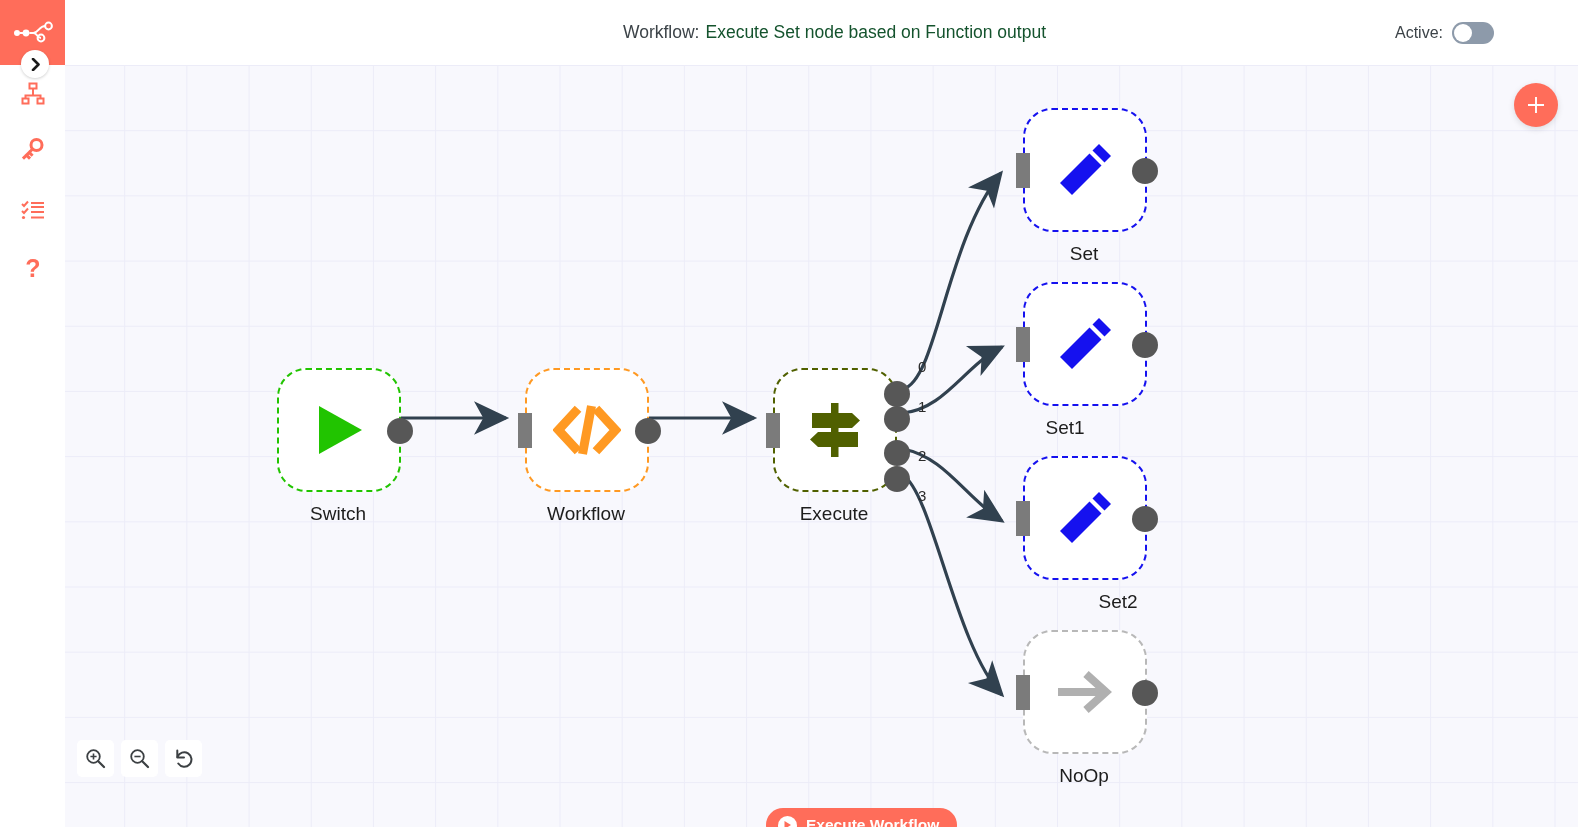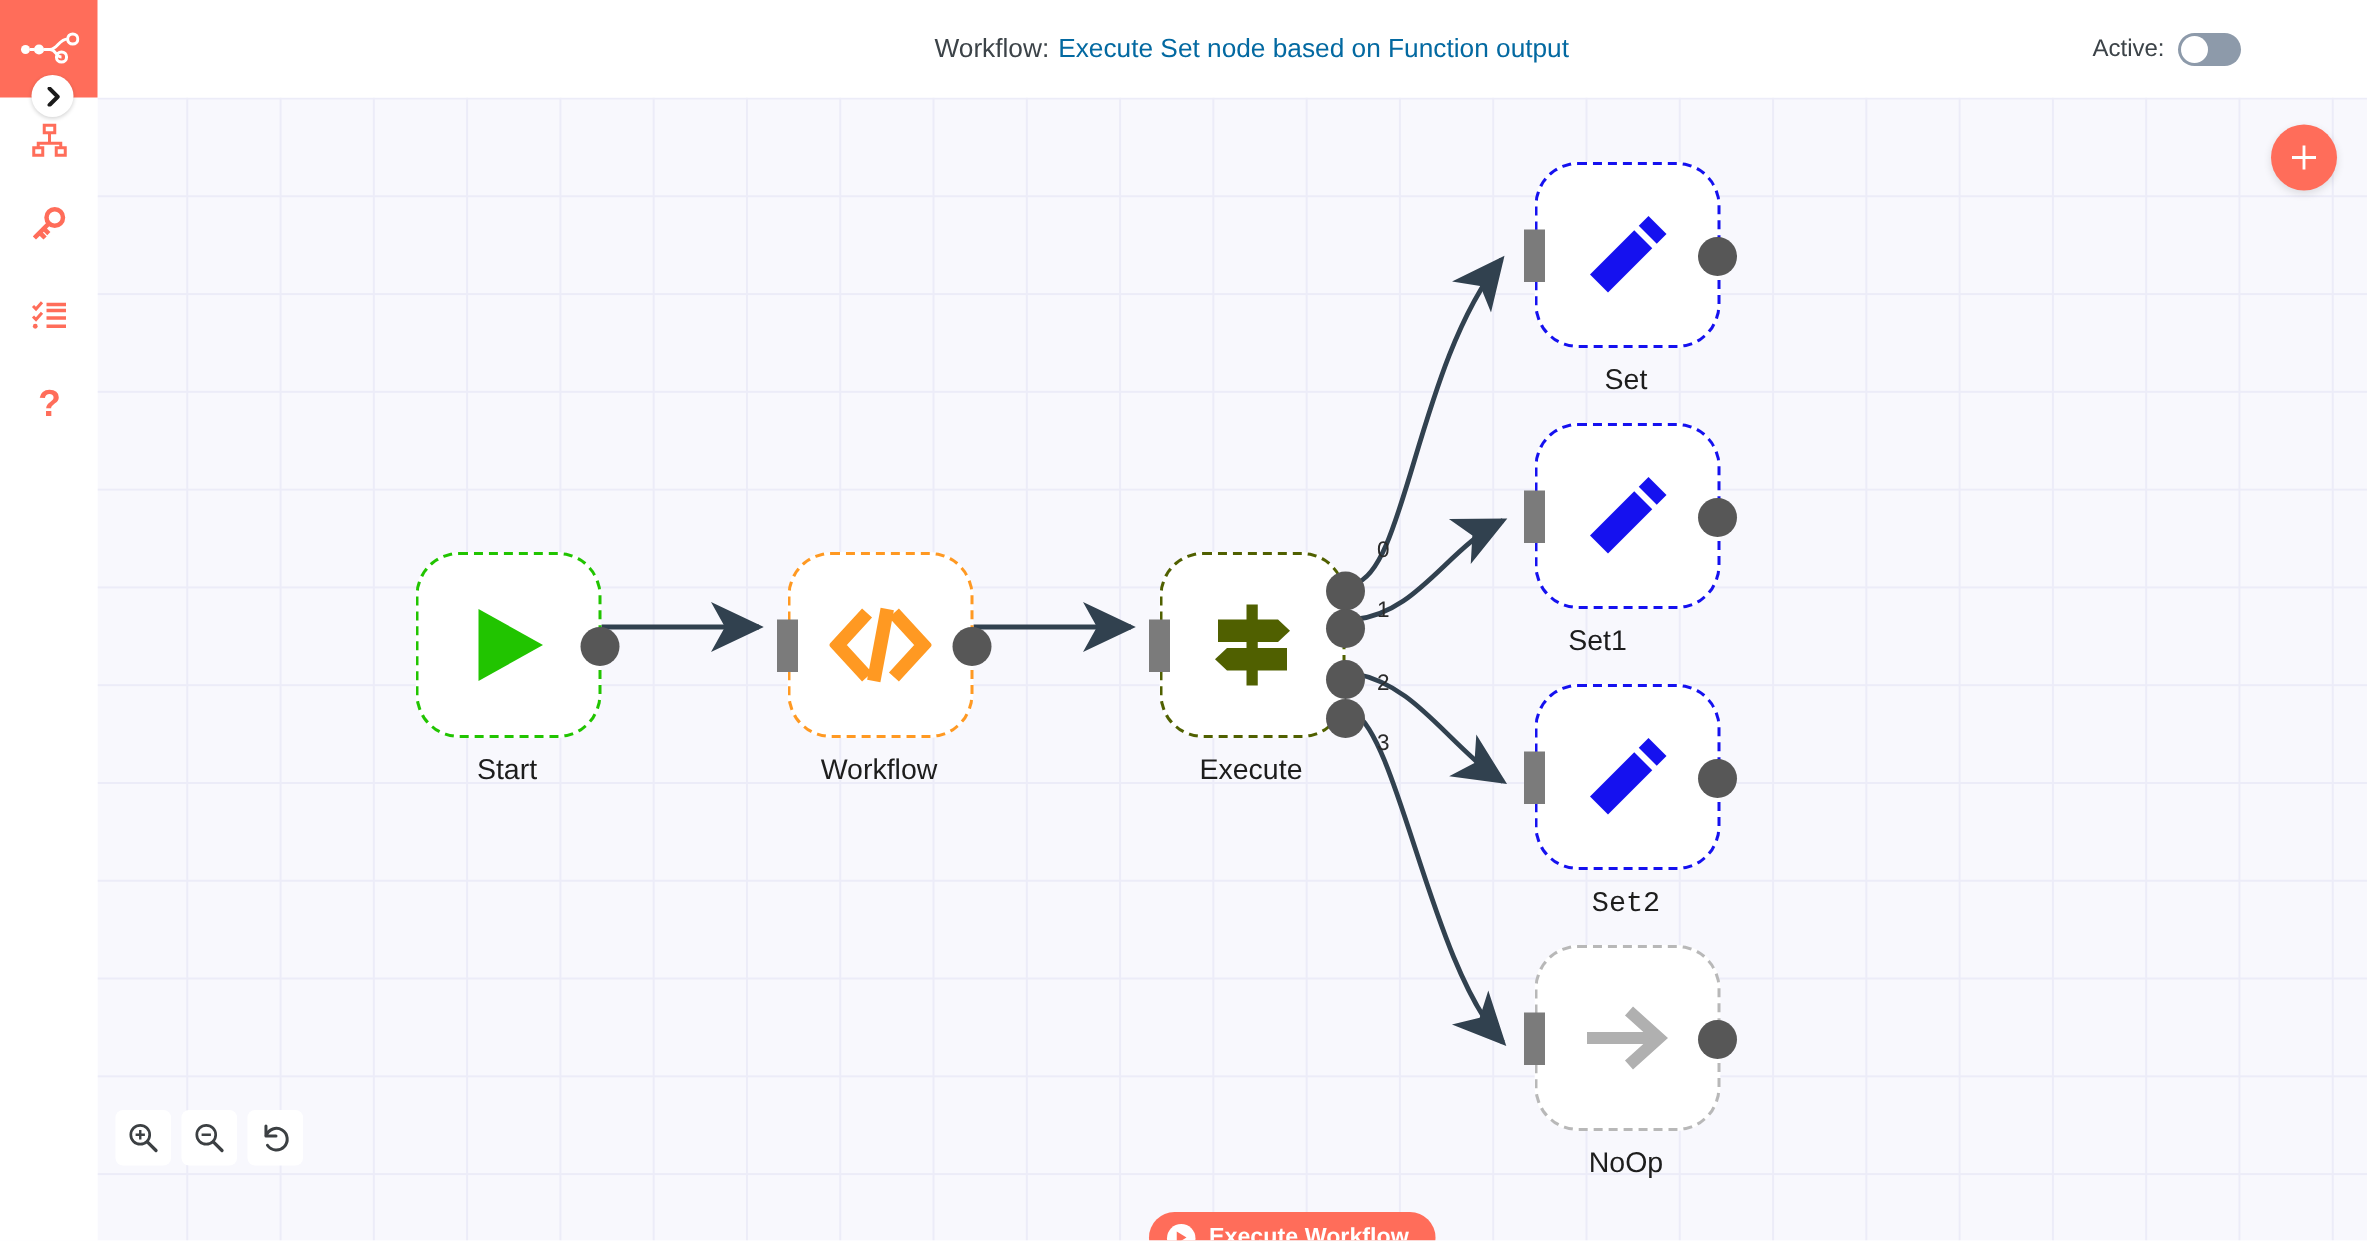--- a/index.html
+++ b/index.html
@@ -73,21 +73,21 @@
     left: 0; top: 0;
     width: 1539px; height: 65px;
     display: flex;
     align-items: center;
     justify-content: center;
     font-size: 17.5px;
     white-space: nowrap;
     pointer-events: none;
   }
   #workflow-title .wf-label { color: #3c4348; }
-  #workflow-title .wf-name  { color: #0369a1; margin-left: 6px; cursor: text; pointer-events: auto; }
+  #workflow-title .wf-name  { color: #14532d; margin-left: 6px; cursor: text; pointer-events: auto; }
 
   #active-wrap {
     position: absolute;
     right: 84px; top: 0;
     height: 65px;
     display: flex;
     align-items: center;
     gap: 9px;
   }
   #active-label { font-size: 16px; color: #3c4348; }
@@ -301,21 +301,21 @@
         <path d="M838 384 C880 392 900 432 937 456"></path>
         <path d="M838 410 C868 430 890 580 937 630"></path>
       </g>
     </svg>
 
     <div class="node" style="left:212px; top:303px; border:2px dashed #21c400;">
       <svg width="58" height="58" viewBox="0 0 58 58">
         <path d="M9 5 L52 29 L9 53 Z" fill="#21c400"></path>
       </svg>
     </div>
-    <div class="node-label" style="left:183px; top:438px;">Start</div>
+    <div class="node-label" style="left:183px; top:438px;">Switch</div>
     <div class="port-out" style="left:322px; top:353px;"></div>
 
     <div class="node" style="left:460px; top:303px; border:2px dashed #ff9922;">
       <svg width="68" height="56" viewBox="0 0 68 56">
         <path d="M22 10 L5.5 28 L22 46" fill="none" stroke="#ff9922" stroke-width="9" stroke-linecap="square" stroke-linejoin="miter"></path>
         <path d="M46 10 L62.5 28 L46 46" fill="none" stroke="#ff9922" stroke-width="9" stroke-linecap="square" stroke-linejoin="miter"></path>
         <path d="M38.5 4 L29.5 52" fill="none" stroke="#ff9922" stroke-width="9" stroke-linecap="butt"></path>
       </svg>
     </div>
     <div class="node-label" style="left:431px; top:438px;">Workflow</div>
@@ -361,21 +361,21 @@
     <div class="node-label" style="left:910px; top:352px;">Set1</div>
     <div class="port-in" style="left:951px; top:262px;"></div>
     <div class="port-out" style="left:1067px; top:267px;"></div>
 
     <div class="node" style="left:958px; top:391px; border:2px dashed #1511ef;">
       <svg width="60" height="60" viewBox="0 0 60 60">
         <path d="M44 4 L56 16 L49.5 22.5 L37.5 10.5 Z" fill="#1511ef"></path>
         <path d="M34.5 13.5 L46.5 25.5 L17 55 L5 43 Z" fill="#1511ef"></path>
       </svg>
     </div>
-    <div class="node-label" style="left:929px; top:526px;font-family:Liberation Mono, monospace;">Set2</div>
+    <div class="node-label" style="left:963px; top:526px;">Set2</div>
     <div class="port-in" style="left:951px; top:436px;"></div>
     <div class="port-out" style="left:1067px; top:441px;"></div>
 
     <div class="node" style="left:958px; top:565px; border:2px dashed #b8b8b8;">
       <svg width="60" height="50" viewBox="0 0 60 50">
         <path d="M3 25 H48" stroke="#b0b0b0" stroke-width="8" fill="none" stroke-linecap="butt"></path>
         <path d="M31 7 L51 25 L31 43" stroke="#b0b0b0" stroke-width="8" fill="none" stroke-linecap="butt" stroke-linejoin="miter"></path>
       </svg>
     </div>
     <div class="node-label" style="left:929px; top:700px;">NoOp</div>

